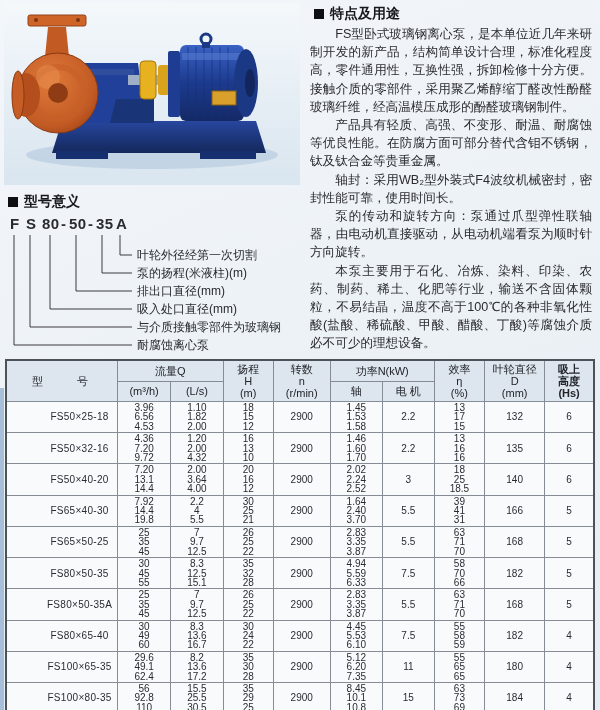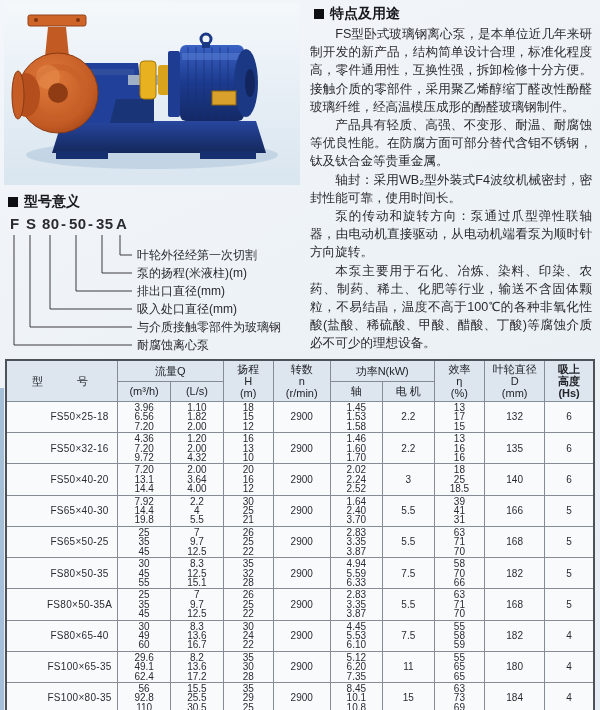--- a/index.html
+++ b/index.html
@@ -174,21 +174,21 @@
           <th style="width:52px;">(L/s)</th>
           <th style="width:52px;">轴</th>
           <th style="width:52px;">电 机</th>
         </tr>
       </thead>
       <tbody>
           <tr>
             <td class="model-cell">FS50×25-18</td>
             <td>3.96
 6.56
-7.20</td>
+4.53</td>
             <td>1.10
 1.82
 2.00</td>
             <td>18
 15
 12</td>
             <td>2900</td>
             <td>1.45
 1.53
 1.58</td>

